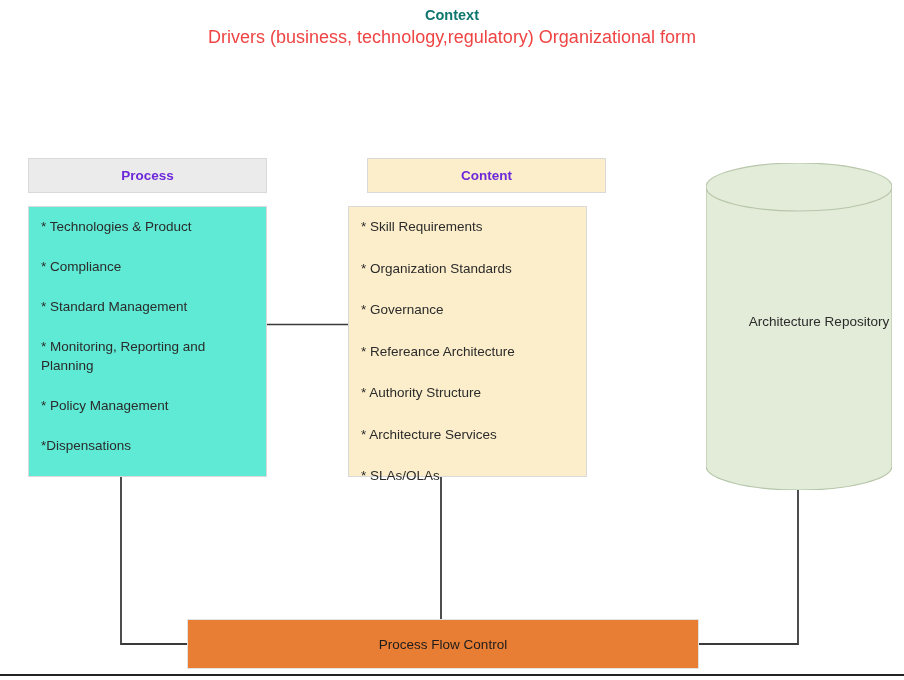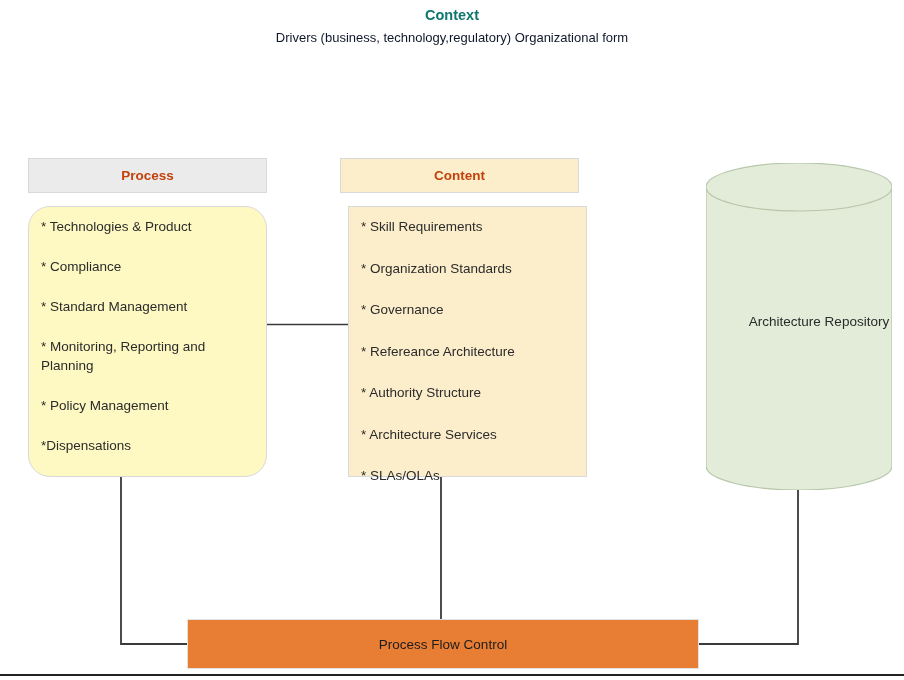--- a/index.html
+++ b/index.html
@@ -27,23 +27,23 @@
     width: 904px;
     text-align: center;
   }
   #diagram-title {
     font-size: 14.5px;
     font-weight: bold;
     color: #0f766e;
     line-height: 19px;
   }
   #diagram-subtitle {
-    font-size: 13px;
+    font-size: 18px;
     font-weight: normal;
-    color: #0f172a;
+    color: #ef4444;
     line-height: 19px;
     margin-top: 3px;
   }
 
   
   #connectors {
     position: absolute;
     left: 0;
     top: 0;
     width: 904px;
@@ -53,21 +53,21 @@
   
   .panel-header {
     position: absolute;
     box-sizing: border-box;
     border: 1px solid #d9d9d9;
     display: flex;
     align-items: center;
     justify-content: center;
     font-size: 13.5px;
     font-weight: bold;
-    color: #c2410c;
+    color: #6d28d9;
   }
   .panel-body {
     position: absolute;
     box-sizing: border-box;
     border: 1px solid #d9d9d9;
     padding: 10px 12px 8px 12px;
     font-size: 13.5px;
     color: #2b2b2b;
   }
   .panel-body .item {
@@ -79,28 +79,27 @@
     margin-bottom: 0;
   }
 
   
   #process-header {
     left: 28px; top: 158px; width: 239px; height: 35px;
     background: #ebebeb;
   }
   #process-body {
     left: 28px; top: 206px; width: 239px; height: 271px;
-    background: #fef9c3;
-    border-radius: 22px;
+    background: #5eead4;
   }
   #process-body .item { margin-bottom: 21px; }
 
   
   #content-header {
-    left: 340px; top: 158px; width: 239px; height: 35px;
+    left: 367px; top: 158px; width: 239px; height: 35px;
     background: #fceecb;
   }
   #content-body {
     left: 348px; top: 206px; width: 239px; height: 271px;
     background: #fceecb;
   }
   #content-body .item { margin-bottom: 22.5px; }
 
   
   #repository-cylinder {

